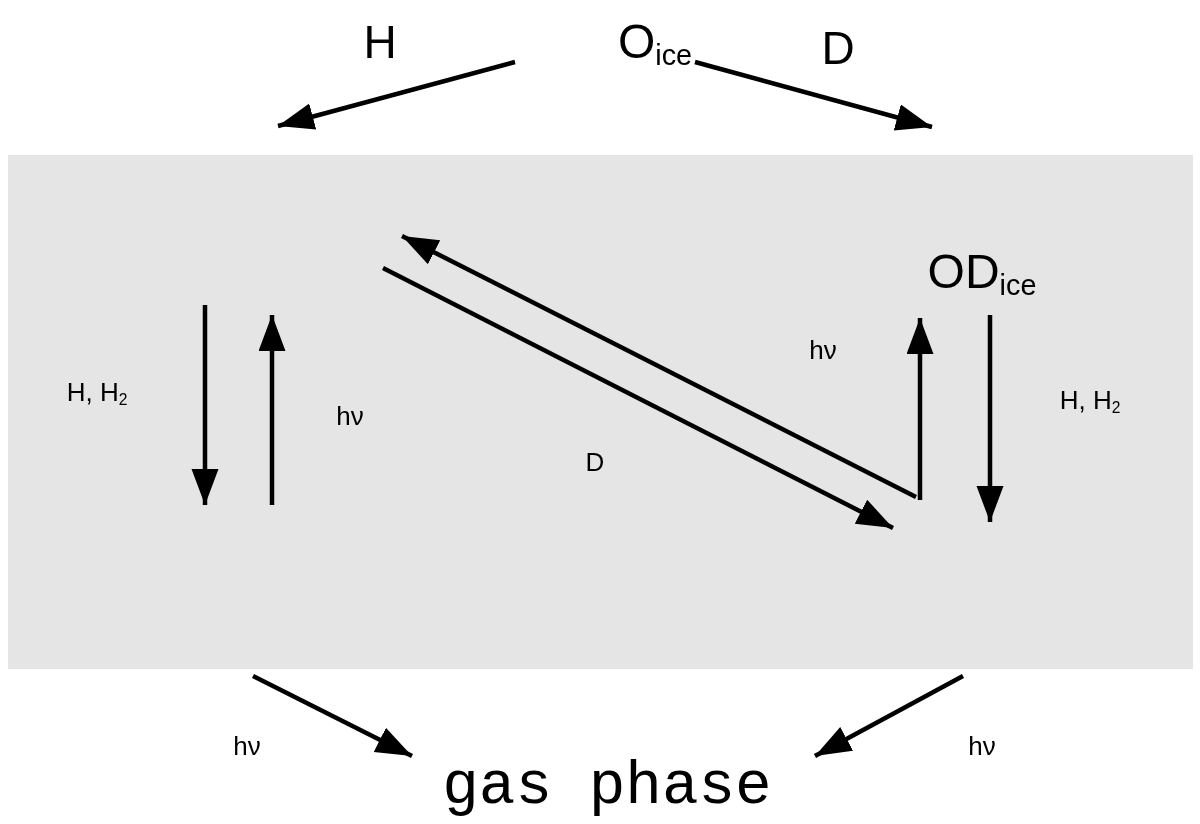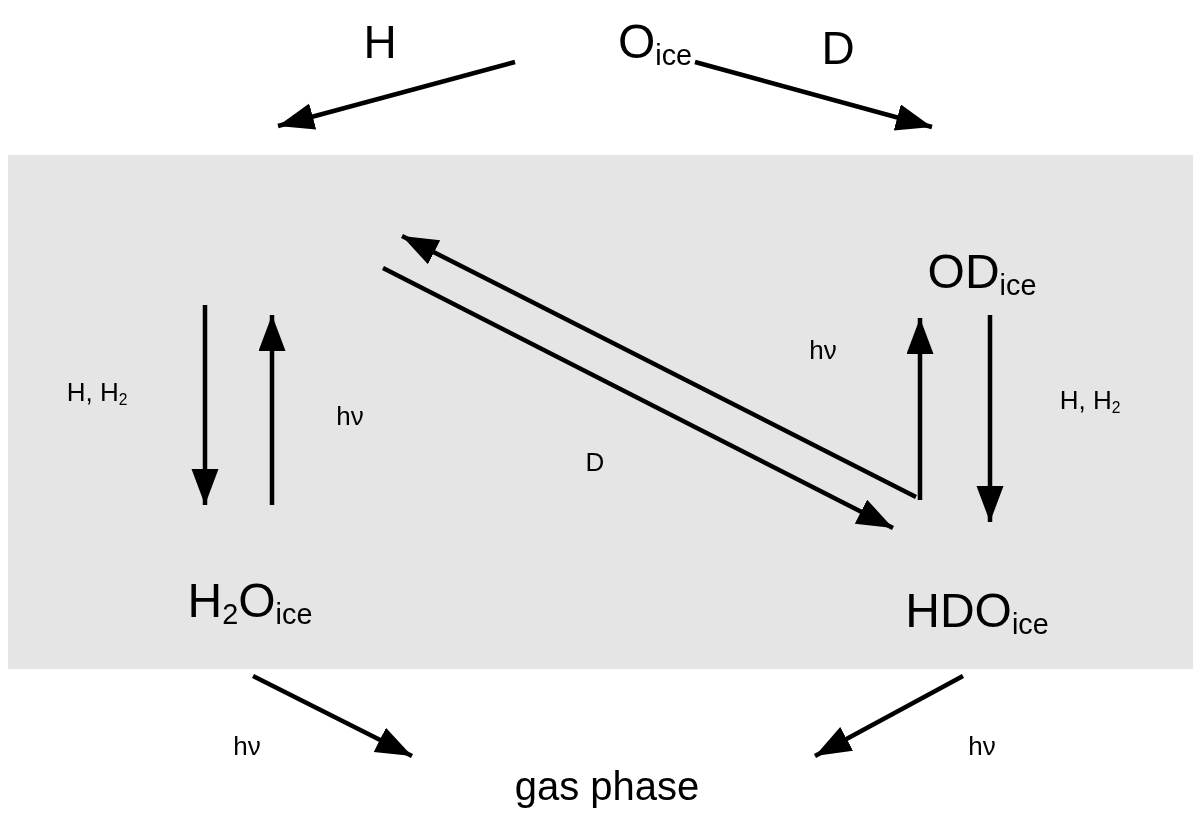--- a/index.html
+++ b/index.html
@@ -38,21 +38,21 @@
   }
   .lbl {
     position: absolute;
     transform: translate(-50%, -50%);
     white-space: nowrap;
     line-height: 1;
   }
   .node   { font-size: 48px; }
   .edge   { font-size: 46px; }
   .edge-sm{ font-size: 26px; }
-  .gas    { font-size: 40px; }
+  .gas    { font-size: 61px; font-family: Liberation Mono, monospace; }
   .sub {
     font-size: 0.60em;
     position: relative;
     top: 0.24em;
   }
 </style>
 </head>
 <body>
 
 <div id="stage">
@@ -79,27 +79,21 @@
 
   <div class="lbl node" style="left:607px; top:42px;margin-left:48px;">
     <span>O</span><span class="sub">ice</span>
   </div>
 
 
   <div class="lbl node" style="left:982px; top:232px;margin-top:40px;">
     <span>OD</span><span class="sub">ice</span>
   </div>
 
-  <div class="lbl node" style="left:250px; top:601px;">
-    <span>H</span><span class="sub">2</span><span>O</span><span class="sub">ice</span>
-  </div>
 
-  <div class="lbl node" style="left:977px; top:611px;">
-    <span>HDO</span><span class="sub">ice</span>
-  </div>
 
   <div class="lbl gas" style="left:607px; top:786px;">gas phase</div>
 
   <div class="lbl edge" style="left:380px; top:42px;">H</div>
   <div class="lbl edge" style="left:838px; top:48px;">D</div>
 
   <div class="lbl edge-sm" style="left:97px; top:392px;">
     <span>H, H</span><span class="sub">2</span>
   </div>
   <div class="lbl edge-sm" style="left:350px; top:416px;">hν</div>

